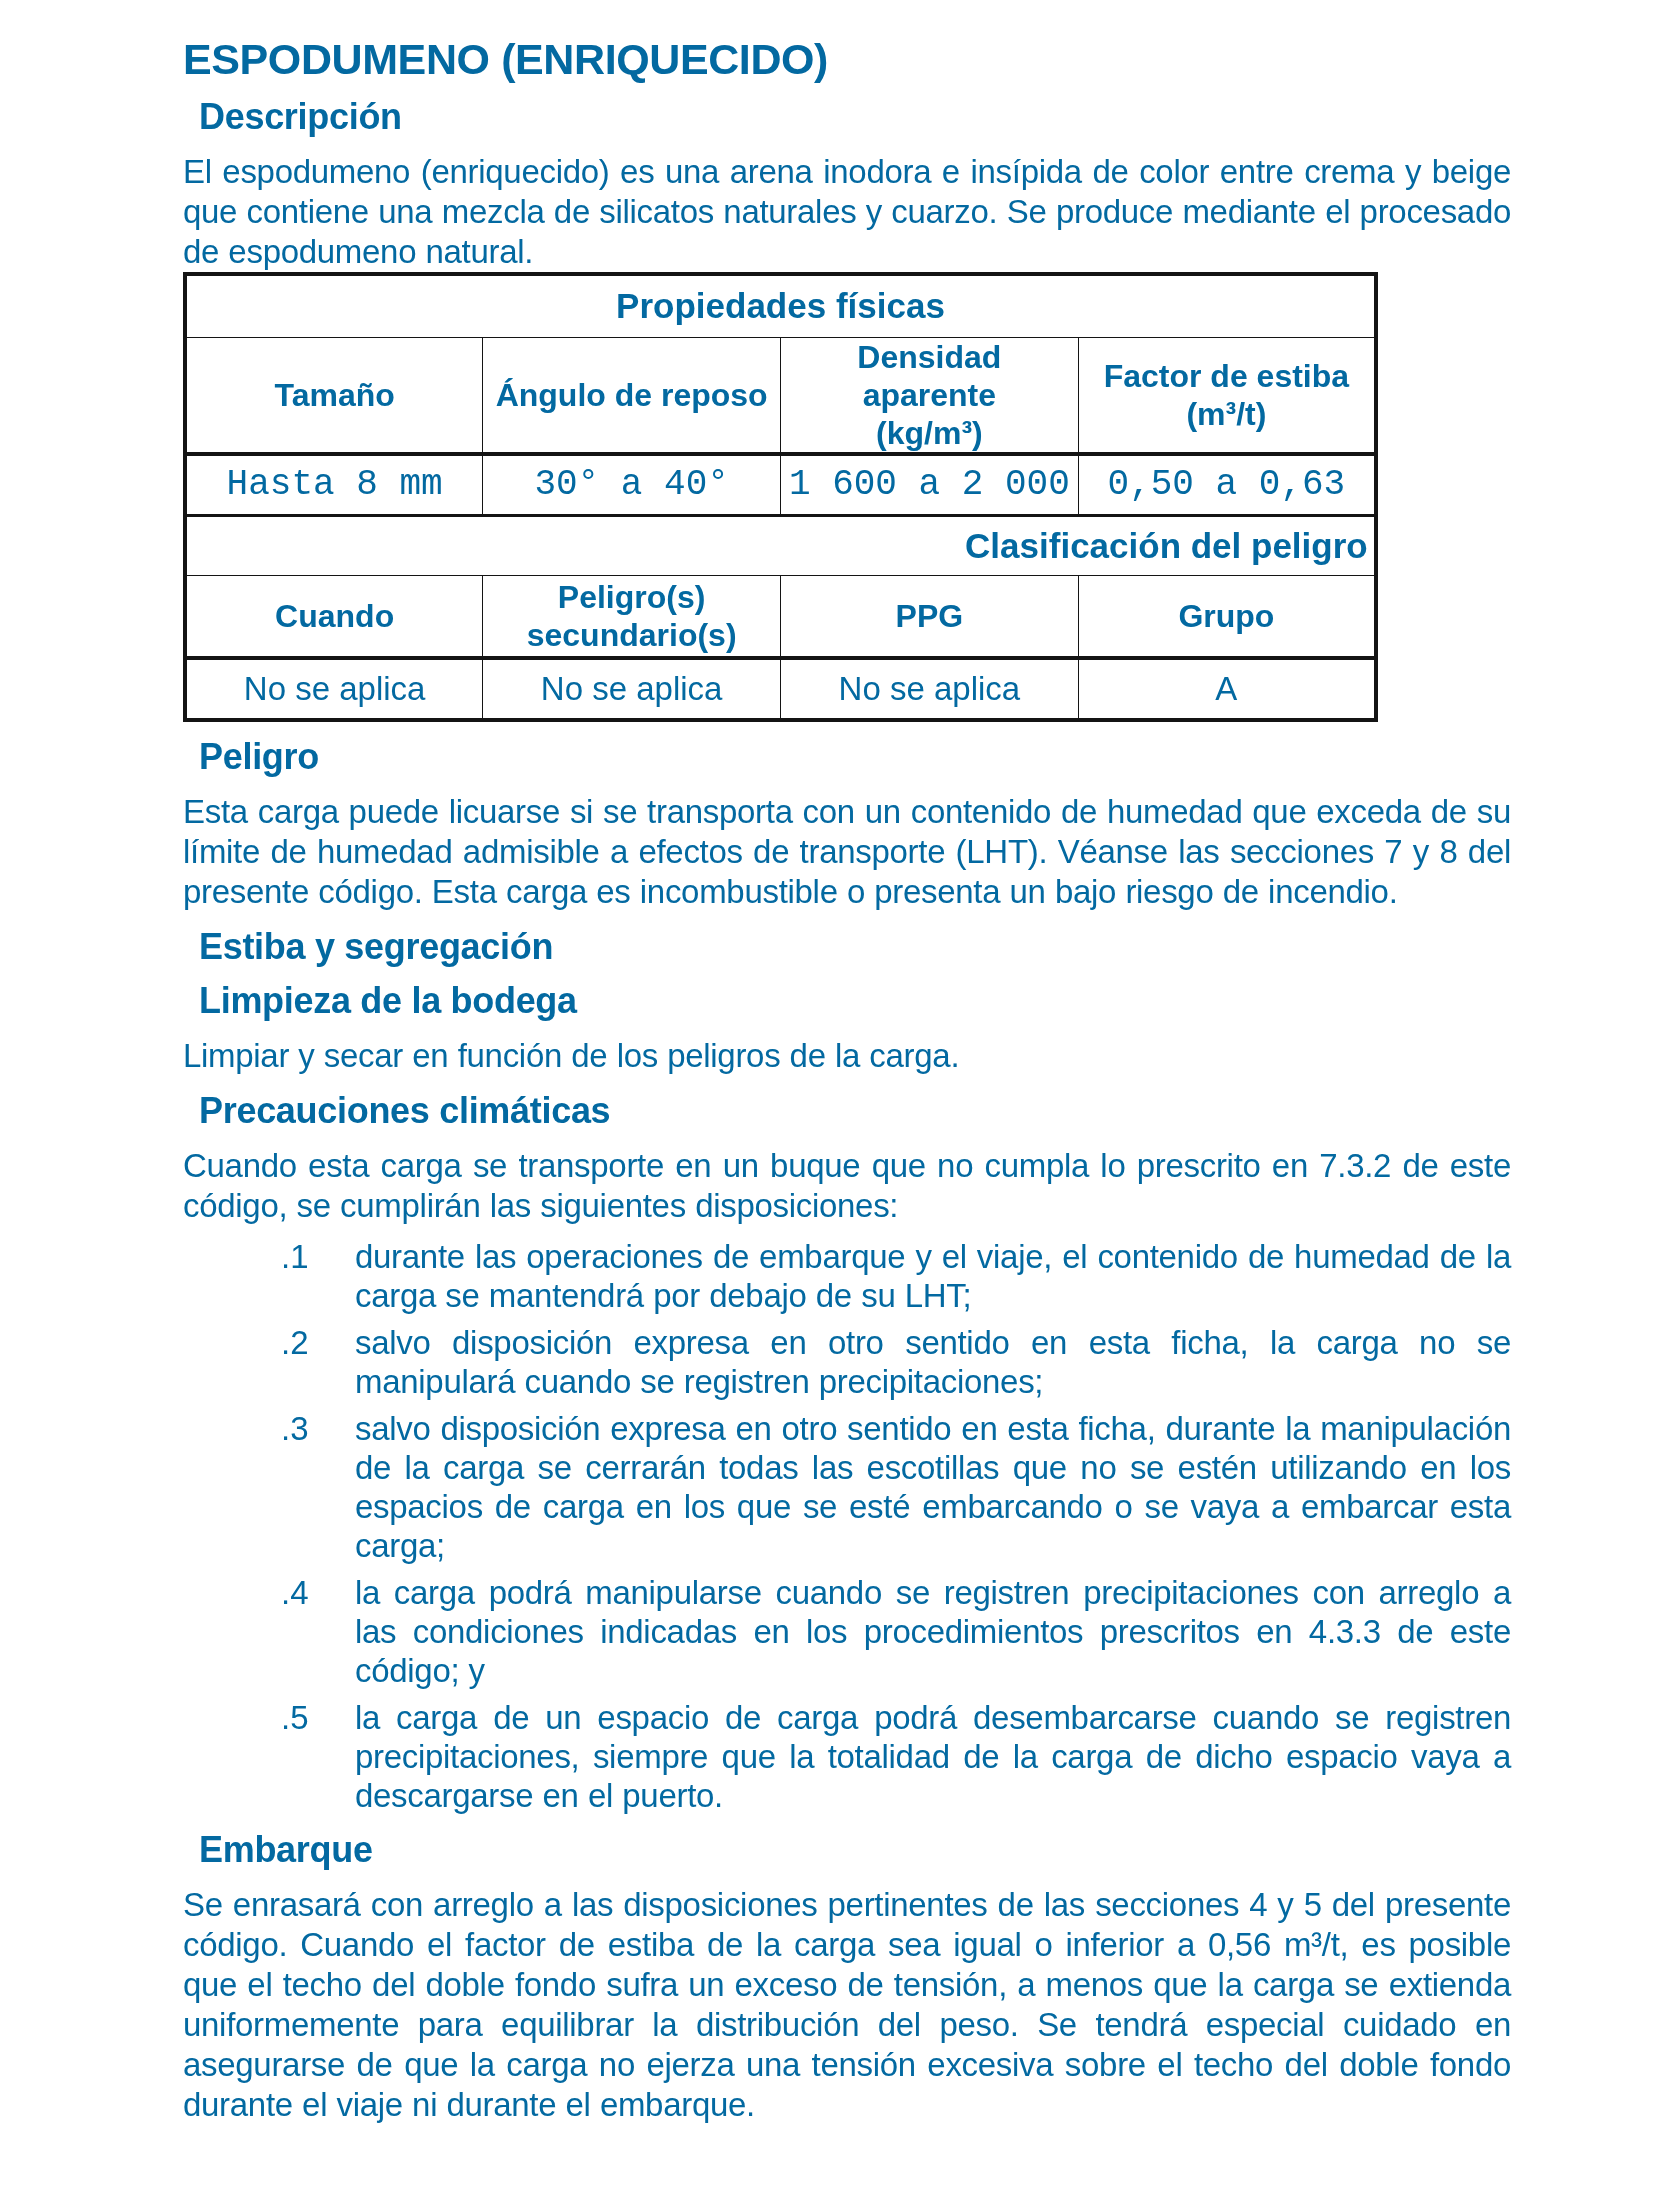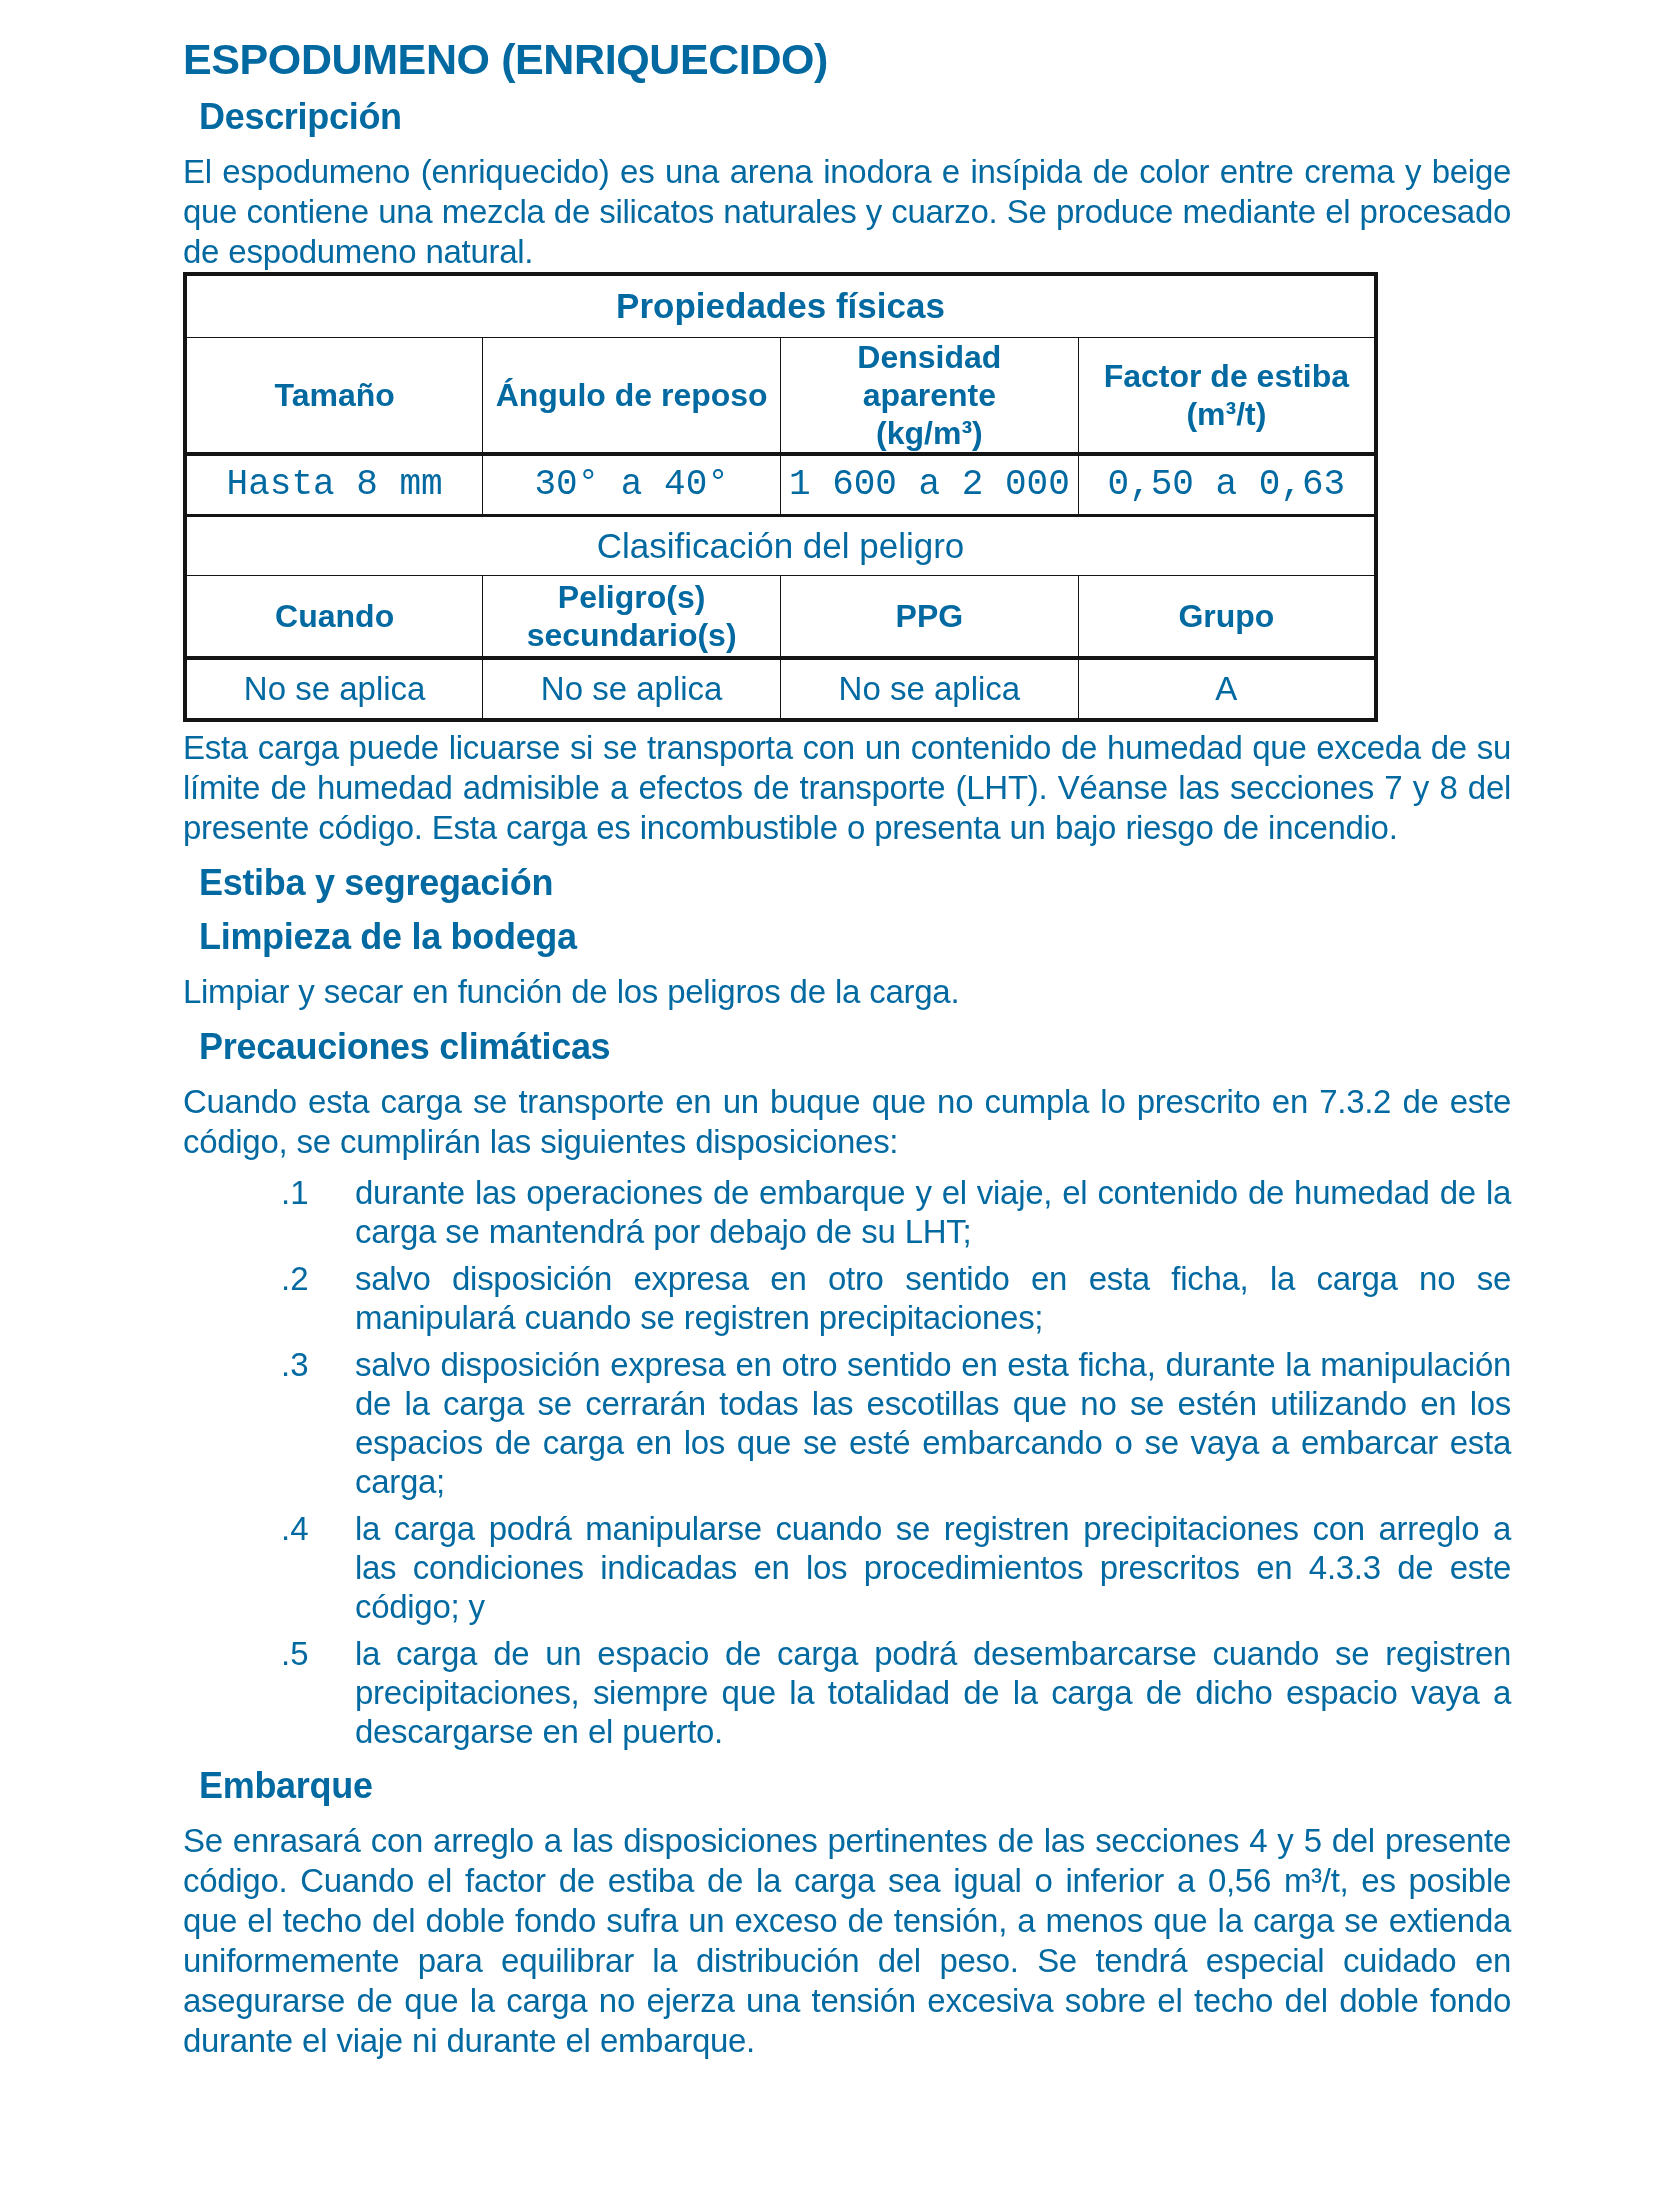--- a/index.html
+++ b/index.html
@@ -64,23 +64,24 @@
     box-sizing: border-box;
   }
   tr.row-span td {
     height: 63px;
     font-weight: bold;
     font-size: 35px;
     border-bottom: 1.6px solid #141414;
   }
   tr.row-span2 td {
     height: 60px;
-    font-weight: normal;
+    font-weight: bold;
     font-size: 35px;
     border-bottom: 1.6px solid #141414;
+    text-align: right;
   }
   tr.row-head td {
     height: 82px;
     font-weight: bold;
     font-size: 32px;
     line-height: 38px;
     border-bottom: 4px solid #141414;
   }
   tr.row-data1 td {
     height: 62px;
@@ -176,20 +177,21 @@
       </tr>
       <tr class="row-data2">
         <td>No se aplica</td>
         <td>No se aplica</td>
         <td>No se aplica</td>
         <td>A</td>
       </tr>
     </tbody>
   </table>
 
+  <h2 class="sec-heading mt-pel">Peligro</h2>
   <p class="body-text">Esta carga puede licuarse si se transporta con un contenido de humedad que exceda de su límite de humedad admisible a efectos de transporte (LHT). Véanse las secciones 7 y 8 del presente código. Esta carga es incombustible o presenta un bajo riesgo de incendio.</p>
 
   <h2 class="sec-heading mt-est">Estiba y segregación</h2>
 
   <h2 class="sec-heading mt-limp">Limpieza de la bodega</h2>
   <p class="body-text">Limpiar y secar en función de los peligros de la carga.</p>
 
   <h2 class="sec-heading mt-prec">Precauciones climáticas</h2>
   <p class="body-text">Cuando esta carga se transporte en un buque que no cumpla lo prescrito en 7.3.2 de este código, se cumplirán las siguientes disposiciones:</p>
 

